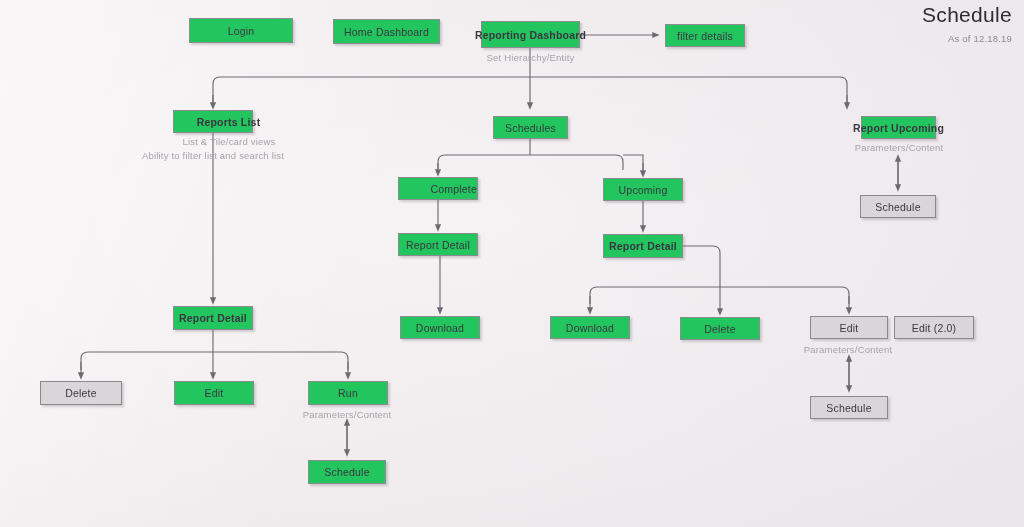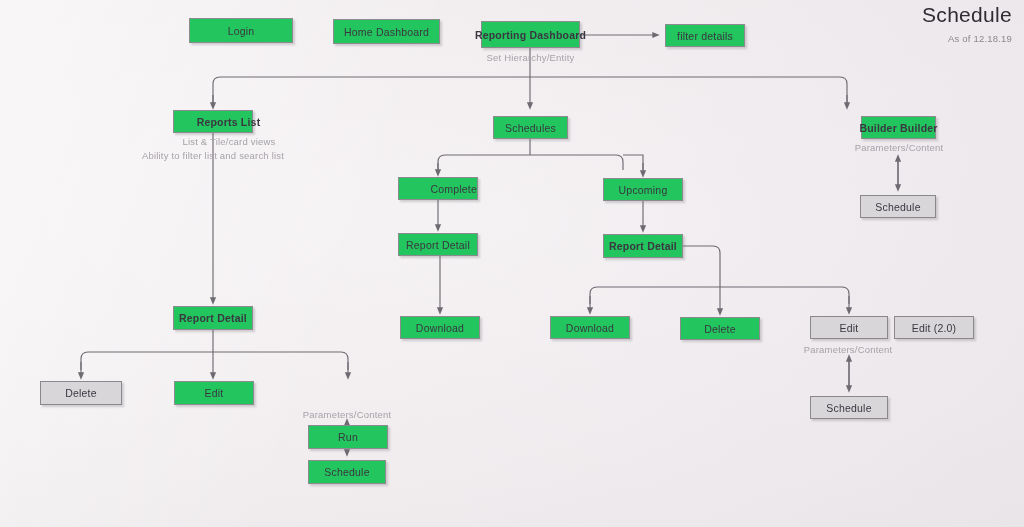--- a/index.html
+++ b/index.html
@@ -132,21 +132,21 @@
     <div class="node" style="left: 665px; top: 24px; width: 80px; height: 23px;">
       <span>filter details</span>
     </div>
     <div class="node bold" style="left: 173px; top: 110px; width: 80px; height: 23px; padding-left: 31px;">
       <span>Reports List</span>
     </div>
     <div class="node" style="left: 493px; top: 116px; width: 75px; height: 23px;">
       <span>Schedules</span>
     </div>
     <div class="node bold" style="left: 861px; top: 116px; width: 75px; height: 23px;">
-      <span>Builder Builder</span>
+      <span>Report Upcoming</span>
     </div>
     <div class="node shaded" style="left: 860px; top: 195px; width: 76px; height: 23px;">
       <span>Schedule</span>
     </div>
     <div class="node" style="left: 398px; top: 177px; width: 80px; height: 23px; justify-content: flex-end;">
       <span>Complete</span>
     </div>
     <div class="node" style="left: 603px; top: 178px; width: 80px; height: 23px;">
       <span>Upcoming</span>
     </div>
@@ -176,21 +176,21 @@
     </div>
     <div class="node bold" style="left: 173px; top: 306px; width: 80px; height: 24px;">
       <span>Report Detail</span>
     </div>
     <div class="node shaded" style="left: 40px; top: 381px; width: 82px; height: 24px;">
       <span>Delete</span>
     </div>
     <div class="node" style="left: 174px; top: 381px; width: 80px; height: 24px;">
       <span>Edit</span>
     </div>
-    <div class="node" style="left: 308px; top: 381px; width: 80px; height: 24px; margin-top: 44px;">
+    <div class="node" style="left: 308px; top: 381px; width: 80px; height: 24px;">
       <span>Run</span>
     </div>
     <div class="node" style="left: 308px; top: 460px; width: 78px; height: 24px;">
       <span>Schedule</span>
     </div>
   </div>
 <div id="captions">
     <div class="cap" style="left: 481px; top: 52px; width: 99px;">Set Hierarchy/Entity</div>
     <div class="cap" style="left: 144px; top: 136px; width: 170px;">List &amp; Tile/card views</div>
     <div class="cap" style="left: 93px; top: 150px; width: 240px;">Ability to filter list and search list</div>

